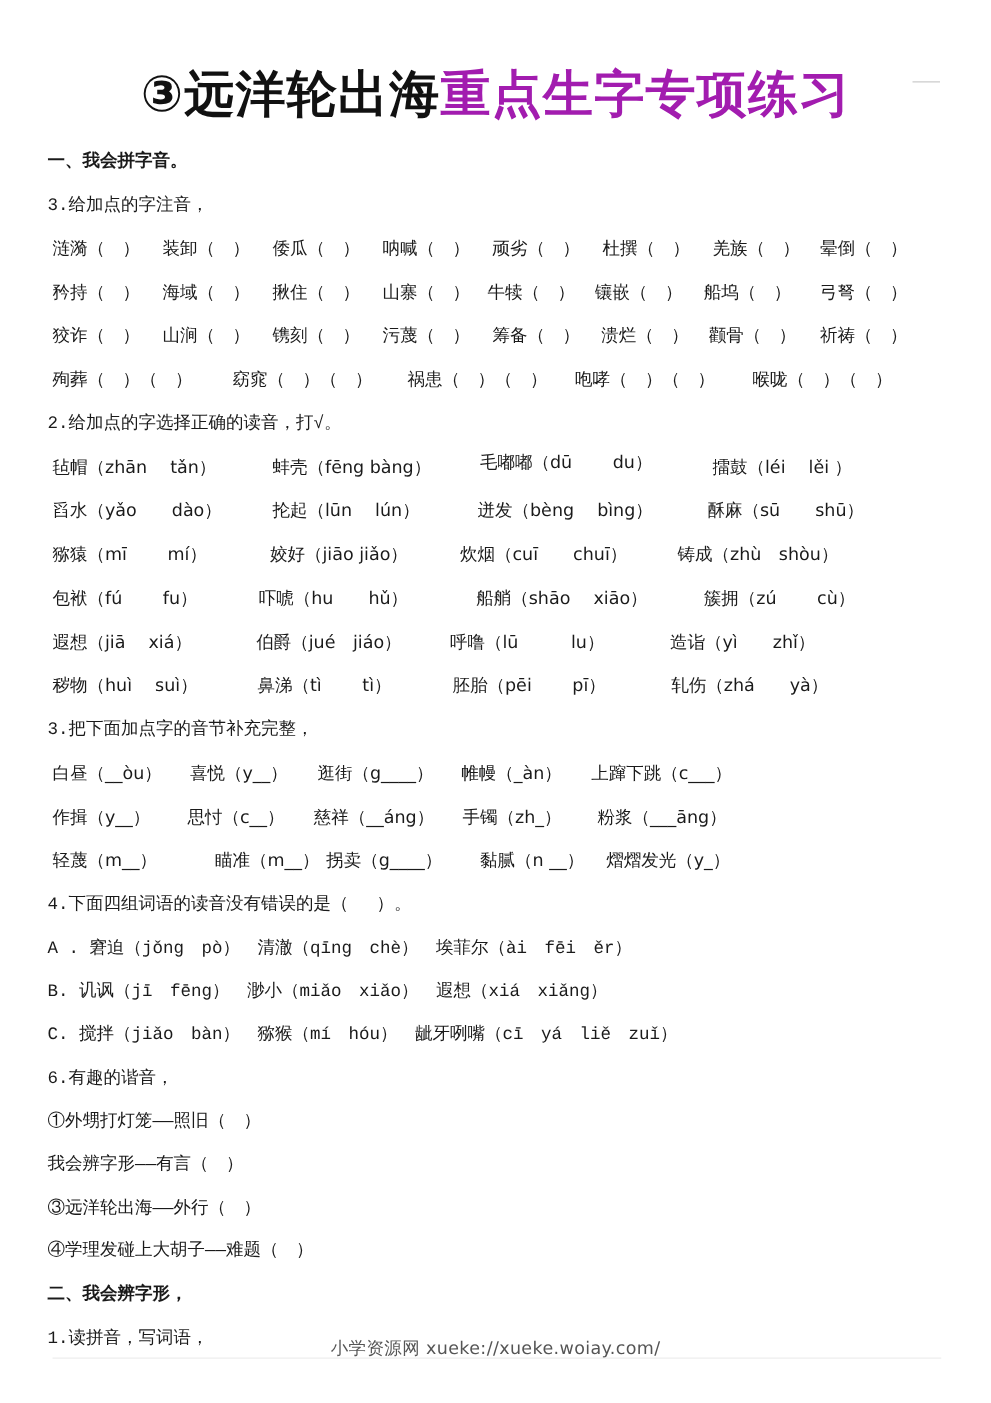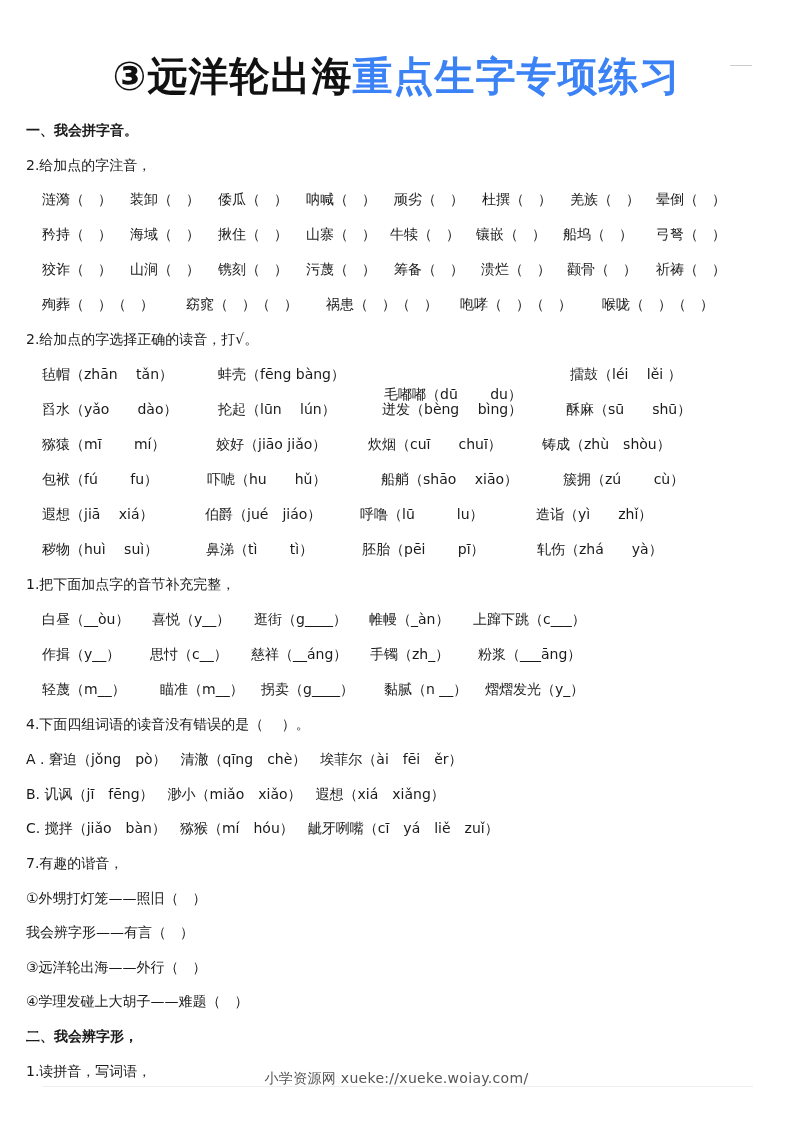--- a/index.html
+++ b/index.html
@@ -7,26 +7,26 @@
     width: 793px; height: 1122px; position: relative; overflow: hidden;
     font-family: "DejaVu Sans", "Liberation Sans", sans-serif;
     color: #1a1a1a;
   }
   .title {
     position: absolute; left: 0; right: 0; top: 50px; text-align: center;
     font-family: "DejaVu Sans", sans-serif; font-size: 40px; font-weight: bold;
     letter-spacing: 1px; line-height: 52px;
   }
   .title .black { color: #111111; }
-  .title .red { color: #3b82f6; }
+  .title .red { color: #a21caf; }
   .title-dash {
     position: absolute; left: 730px; top: 65px; width: 22px; height: 1px; background: #cccccc;
   }
   .line {
-    position: absolute; left: 26px; font-size: 14px; line-height: 20px; white-space: nowrap;
+    position: absolute; left: 38px; font-size: 14px; line-height: 20px; white-space: nowrap; font-family: Liberation Mono, monospace;
   }
   .heading { font-weight: bold; font-size: 14px; }
   .cell { position: absolute; white-space: nowrap; font-size: 14px; line-height: 20px; }
   .footer {
     position: absolute; left: 0; right: 0; top: 1070px; text-align: center;
     font-size: 14px; color: #555555; letter-spacing: 0.3px;
   }
   .footer-line {
     position: absolute; left: 42px; right: 40px; top: 1086px; height: 1px; background: #eeeeee;
   }
@@ -34,21 +34,21 @@
 </head>
 <body>
 
 <div class="title">
   <span class="black">③远洋轮出海</span><span class="red">重点生字专项练习</span>
 </div>
 <div class="title-dash"></div>
 
 <div class="line heading" style="top:120px">一、我会拼字音。</div>
 
-<div class="line" style="top:155px">2.给加点的字注音，</div>
+<div class="line" style="top:155px">3.给加点的字注音，</div>
 
 <div>
   <span class="cell" style="left:42px;top:189px">涟漪（　）</span>
   <span class="cell" style="left:130px;top:189px">装卸（　）</span>
   <span class="cell" style="left:218px;top:189px">倭瓜（　）</span>
   <span class="cell" style="left:306px;top:189px">呐喊（　）</span>
   <span class="cell" style="left:394px;top:189px">顽劣（　）</span>
   <span class="cell" style="left:482px;top:189px">杜撰（　）</span>
   <span class="cell" style="left:570px;top:189px">羌族（　）</span>
   <span class="cell" style="left:656px;top:189px">晕倒（　）</span>
@@ -78,21 +78,21 @@
   <span class="cell" style="left:186px;top:294px">窈窕（　）（　）</span>
   <span class="cell" style="left:326px;top:294px">祸患（　）（　）</span>
   <span class="cell" style="left:460px;top:294px">咆哮（　）（　）</span>
   <span class="cell" style="left:602px;top:294px">喉咙（　）（　）</span>
 </div>
 
 <div class="line" style="top:329px">2.给加点的字选择正确的读音，打√。</div>
 <div>
   <span class="cell" style="left:42px;top:364px">毡帽（zhān　 tǎn）</span>
   <span class="cell" style="left:218px;top:364px">蚌壳（fēng bàng）</span>
-  <span class="cell" style="left:384px;top:384px">毛嘟嘟（dū　　 du）</span>
+  <span class="cell" style="left:384px;top:360px">毛嘟嘟（dū　　 du）</span>
   <span class="cell" style="left:570px;top:364px">擂鼓（léi　 lěi ）</span>
 
   <span class="cell" style="left:42px;top:399px">舀水（yǎo　　dào）</span>
   <span class="cell" style="left:218px;top:399px">抡起（lūn　 lún）</span>
   <span class="cell" style="left:382px;top:399px">迸发（bèng　 bìng）</span>
   <span class="cell" style="left:566px;top:399px">酥麻（sū　　shū）</span>
 
   <span class="cell" style="left:42px;top:434px">猕猿（mī　　 mí）</span>
   <span class="cell" style="left:216px;top:434px">姣好（jiāo jiǎo）</span>
   <span class="cell" style="left:368px;top:434px">炊烟（cuī　　chuī）</span>
@@ -107,47 +107,47 @@
   <span class="cell" style="left:205px;top:504px">伯爵（jué　jiáo）</span>
   <span class="cell" style="left:360px;top:504px">呼噜（lū　　　lu）</span>
   <span class="cell" style="left:536px;top:504px">造诣（yì　　zhǐ）</span>
 
   <span class="cell" style="left:42px;top:539px">秽物（huì　 suì）</span>
   <span class="cell" style="left:206px;top:539px">鼻涕（tì　　 tì）</span>
   <span class="cell" style="left:362px;top:539px">胚胎（pēi　　 pī）</span>
   <span class="cell" style="left:537px;top:539px">轧伤（zhá　　yà）</span>
 </div>
 
-<div class="line" style="top:574px">1.把下面加点字的音节补充完整，</div>
+<div class="line" style="top:574px">3.把下面加点字的音节补充完整，</div>
 <div>
   <span class="cell" style="left:42px;top:609px">白昼（__òu）</span>
   <span class="cell" style="left:152px;top:609px">喜悦（y__）</span>
   <span class="cell" style="left:254px;top:609px">逛街（g____）</span>
   <span class="cell" style="left:369px;top:609px">帷幔（_àn）</span>
   <span class="cell" style="left:473px;top:609px">上蹿下跳（c___）</span>
 
   <span class="cell" style="left:42px;top:644px">作揖（y__）</span>
   <span class="cell" style="left:150px;top:644px">思忖（c__）</span>
   <span class="cell" style="left:251px;top:644px">慈祥（__áng）</span>
   <span class="cell" style="left:370px;top:644px">手镯（zh_）</span>
   <span class="cell" style="left:478px;top:644px">粉浆（___āng）</span>
 
   <span class="cell" style="left:42px;top:679px">轻蔑（m__）</span>
-  <span class="cell" style="left:160px;top:679px">瞄准（m__）</span>
+  <span class="cell" style="left:172px;top:679px">瞄准（m__）</span>
   <span class="cell" style="left:261px;top:679px">拐卖（g____）</span>
   <span class="cell" style="left:384px;top:679px">黏腻（n __）</span>
   <span class="cell" style="left:485px;top:679px">熠熠发光（y_）</span>
 </div>
 
 <div class="line" style="top:714px">4.下面四组词语的读音没有错误的是（　 ）。</div>
 <div class="line" style="top:749px">A . 窘迫（jǒng　pò）　清澈（qīng　chè）　埃菲尔（ài　fēi　ěr）</div>
 <div class="line" style="top:784px">B. 讥讽（jī　fēng）　渺小（miǎo　xiǎo）　遐想（xiá　xiǎng）</div>
 <div class="line" style="top:818px">C. 搅拌（jiǎo　bàn）　猕猴（mí　hóu）　龇牙咧嘴（cī　yá　liě　zuǐ）</div>
 
-<div class="line" style="top:853px">7.有趣的谐音，</div>
+<div class="line" style="top:853px">6.有趣的谐音，</div>
 <div class="line" style="top:888px">①外甥打灯笼——照旧（　）</div>
 <div class="line" style="top:922px">我会辨字形——有言（　）</div>
 <div class="line" style="top:957px">③远洋轮出海——外行（　）</div>
 <div class="line" style="top:991px">④学理发碰上大胡子——难题（　）</div>
 
 <div class="line heading" style="top:1026px">二、我会辨字形，</div>
 <div class="line" style="top:1061px">1.读拼音，写词语，</div>
 
 <div class="footer">小学资源网 xueke://xueke.woiay.com/</div>
 <div class="footer-line"></div>

